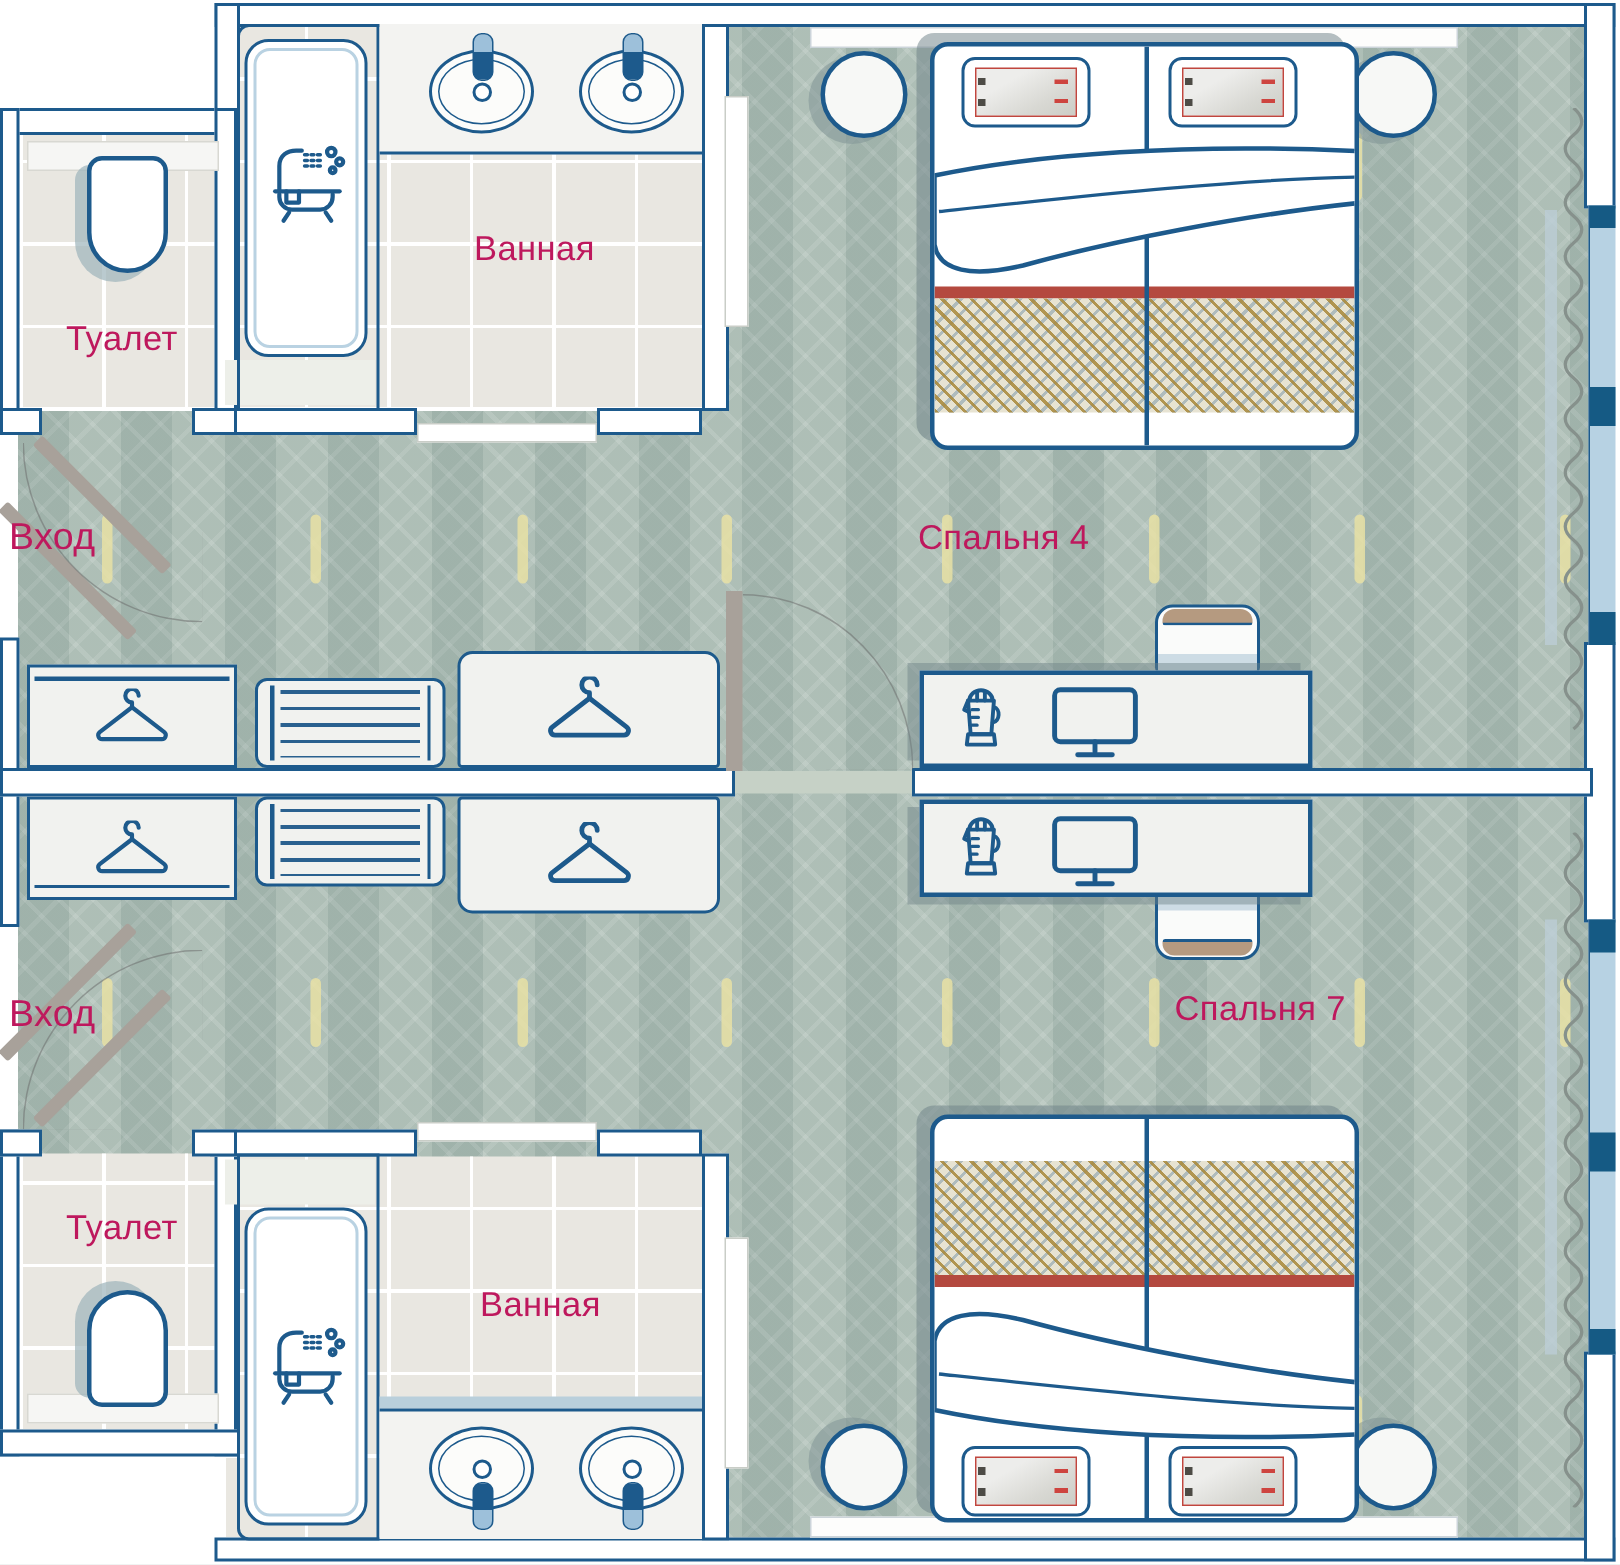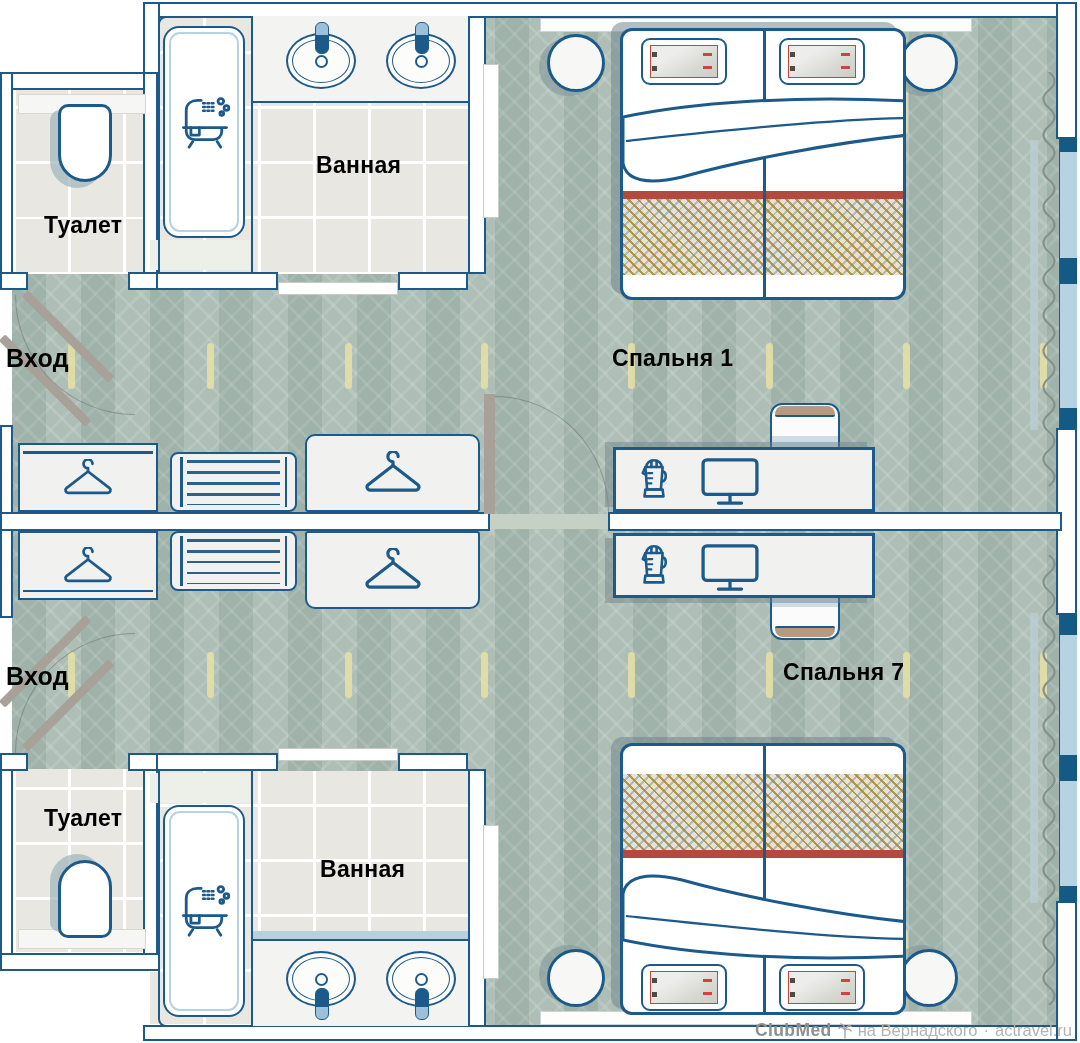--- a/index.html
+++ b/index.html
@@ -88,21 +88,21 @@
   .cabinet{position:absolute;left:158px;width:95px;border:2.5px solid #1d5a8c;z-index:4;background:none;box-sizing:border-box;}
   .vanity{position:absolute;left:253px;width:215px;height:87px;background:#f3f3f1;z-index:4;box-sizing:border-box;}
   .sink{position:absolute;width:70px;height:56px;border-radius:50%;background:#fcfcfa;border:2.5px solid #1d5a8c;z-index:5;box-sizing:border-box;}
   .sink::before{content:'';position:absolute;left:4px;right:4px;top:4px;bottom:4px;border:1.5px solid #1d5a8c;border-radius:50%;}
   .sink::after{content:'';position:absolute;left:50%;top:50%;width:9px;height:9px;margin:-6.5px 0 0 -6.5px;
                border:2.5px solid #1d5a8c;border-radius:50%;background:#fff;}
   .faucet{position:absolute;width:12px;height:30px;border:1px solid #1d5a8c;border-radius:6px;z-index:6;}
   .f-dn{background:linear-gradient(180deg,#9dc0da 0 40%, #1d5a8c 40%);}
   .f-up{background:linear-gradient(0deg,#9dc0da 0 40%, #1d5a8c 40%);}
   
-  .lbl{position:absolute;color:#000000;font-weight:700;font-size:23px;letter-spacing:.3px;z-index:6;white-space:nowrap;}
+  .lbl{position:absolute;color:#be185d;font-weight:400;font-size:23px;letter-spacing:.3px;z-index:6;white-space:nowrap;}
   .curtain{position:absolute;left:1036px;width:26px;z-index:5;}
   
   .wm{position:absolute;top:1020px;right:8px;z-index:7;display:flex;align-items:center;gap:6px;
       font-size:16.5px;color:#b5b3ae;}
   .wm .brand{color:#8f8f8d;font-weight:700;letter-spacing:.4px;font-size:17.5px;}
   svg.icon{stroke:#1d5a8c;fill:none;stroke-linecap:round;stroke-linejoin:round;}
 </style>
 </head>
 <body>
 
@@ -259,21 +259,21 @@
         <div class="art"></div>
       </div>
     <div class="pillow" style="left:156px;top:7px;">
         <div class="art"></div>
       </div>
     <svg class="duvet" style="top:56px;" viewBox="0 0 292 112" preserveAspectRatio="none">
       <path d="M3 30 C70 16 170 8 289 14 L289 48 C210 56 120 74 62 90 C28 98 6 94 3 76 Z" fill="#ffffff" stroke="#1d5a8c" stroke-width="3" stroke-linejoin="round"></path>
       <path d="M6 54 C 100 44 210 32 288 31" fill="none" stroke="#1d5a8c" stroke-width="2.2"></path>
     </svg>
   </div>
-  <div class="lbl" style="left:612px;top:345px;">Спальня 1</div>
+  <div class="lbl" style="left:612px;top:345px;">Спальня 4</div>
   <div class="chair c-up" style="top:403px;"></div>
   <div class="desk d-up" style="top:447px;">
     <svg class="icon" style="position:absolute;left:16px;top:5px;" width="44" height="50" viewBox="0 0 48 58" stroke-width="3">
       <path d="M15 14 a9 8 0 0 1 18 0"></path>
         <path d="M21 7 v7 M27 7 v7"></path>
       <path d="M14 14 h20 l-2 26 h-16 z"></path>
         <path d="M14 14 l-3 7 4 2"></path>
       <path d="M17 21 h5 M17 27 h5 M17 33 h4" stroke-width="2.5"></path>
       <path d="M34 19 c5 1 5 11 -1 12"></path>
         <path d="M14 40 h20 l1 8 h-22 z"></path>
@@ -359,22 +359,13 @@
     </svg>
   </div>
 
   <div class="lbl" style="left:6px;top:344px;font-size:25px;">Вход</div>
   <div class="lbl" style="left:6px;top:662px;font-size:25px;">Вход</div>
   <div class="lbl" style="left:44px;top:212px;">Туалет</div>
   <div class="lbl" style="left:44px;top:805px;">Туалет</div>
   <div class="lbl" style="left:316px;top:152px;">Ванная</div>
   <div class="lbl" style="left:320px;top:856px;">Ванная</div>
 
-  <div class="wm">
-    <span class="brand">ClubMed</span>
-    <svg width="14" height="18" viewBox="0 0 16 18" fill="none" stroke="#a8a8a5" stroke-width="1.6" stroke-linecap="round">
-      <path d="M8 17 V8 M8 8 C5 4 2 4 1 6 M8 8 C8 3 5 1 3 1 M8 8 C10 3 13 2 15 4 M8 8 C11 6 14 7 15 9"></path>
-    </svg>
-    <span>на Вернадского</span>
-    <span>·</span>
-    <span>actravel.ru</span>
-  </div>
 </div>
 
 </body></html>

